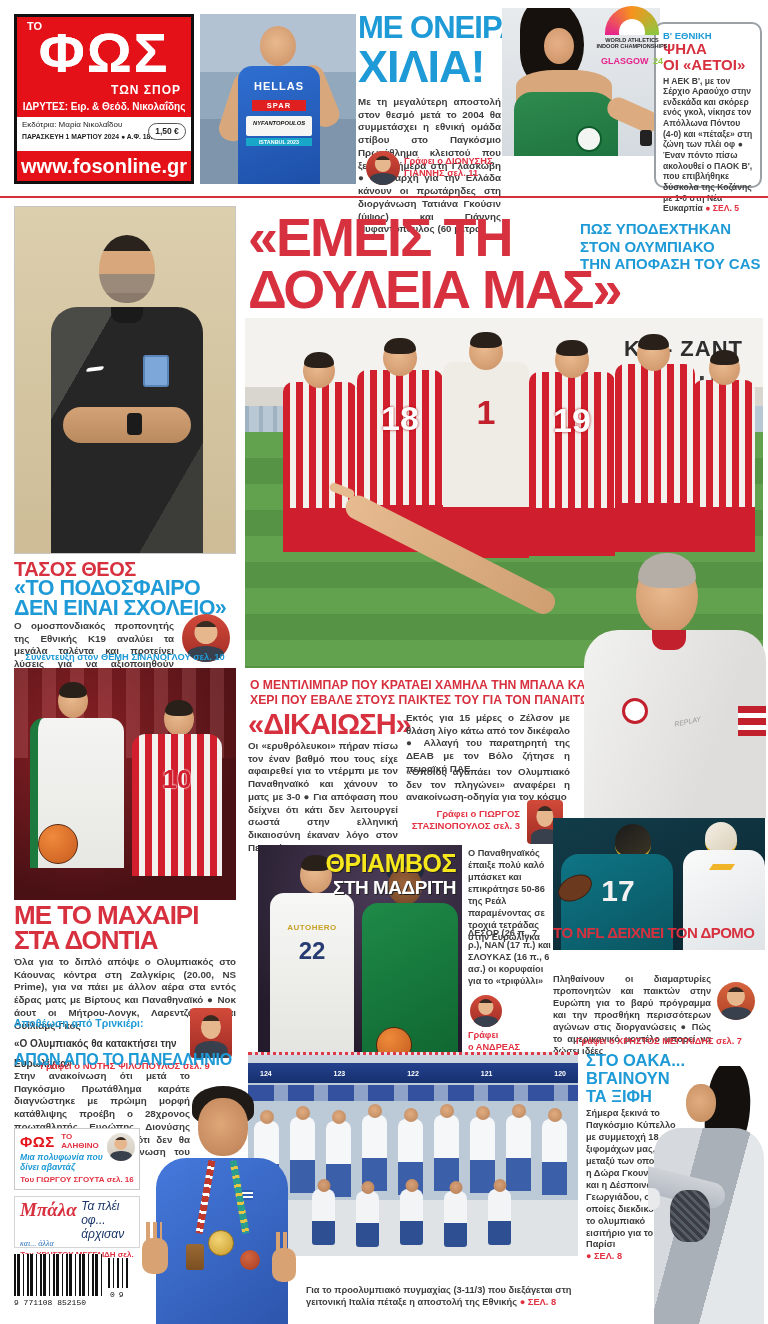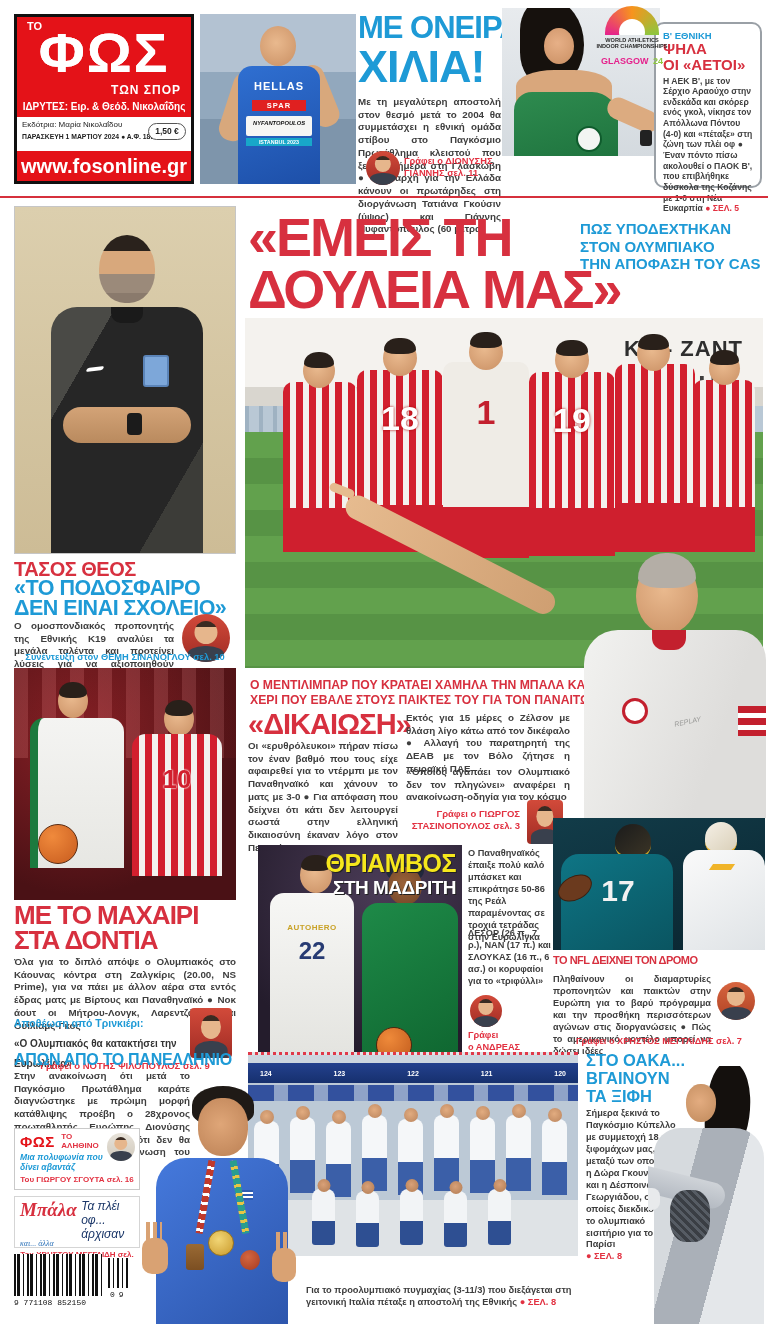--- a/index.html
+++ b/index.html
@@ -237,21 +237,21 @@
 
   <div class="ph" style="left:553px;top:818px;width:212px;height:132px;background:linear-gradient(160deg,#123c49,#0a2530)">
     <span class="abs" style="left:62px;top:6px;width:36px;height:32px;border-radius:50% 50% 40% 40%;background:linear-gradient(140deg,#1b1b1b,#3a3426);border-bottom:3px solid #c9a227"></span>
     <span class="abs" style="left:8px;top:36px;width:112px;height:96px;border-radius:18px 18px 0 0;background:linear-gradient(150deg,#0e7585,#0a5561)"></span>
     <span class="abs" style="left:30px;top:56px;width:70px;text-align:center;font-size:30px;font-weight:900;color:#f2f2f2">17</span>
     <span class="abs" style="left:4px;top:58px;width:34px;height:22px;border-radius:50%;background:#6b3a1e;transform:rotate(-28deg);border:1px solid #3d2010"></span>
     <span class="abs" style="left:152px;top:4px;width:32px;height:30px;border-radius:50% 50% 42% 42%;background:linear-gradient(140deg,#f5f0e6,#d9cfb8);border-bottom:3px solid #f0b429"></span>
     <span class="abs" style="left:130px;top:32px;width:82px;height:100px;border-radius:16px 16px 0 0;background:linear-gradient(150deg,#fafafa,#dfe3e6)"></span>
     <span class="abs" style="left:158px;top:46px;width:22px;height:6px;background:#f0b429;transform:skewX(-35deg)"></span>
   </div>
-  <div class="abs hlr" style="left:553px;top:954px;width:212px;font-size:11px;letter-spacing:-0.5px">ΤΟ NFL ΔΕΙΧΝΕΙ ΤΟΝ ΔΡΟΜΟ</div>
+  <div class="abs hlr" style="left:553px;top:924px;width:212px;font-size:15px;letter-spacing:-0.5px">ΤΟ NFL ΔΕΙΧΝΕΙ ΤΟΝ ΔΡΟΜΟ</div>
   <div class="abs bt" style="left:553px;top:974px;width:158px;font-size:9.2px">Πληθαίνουν οι διαμαρτυρίες προπονητών και παικτών στην Ευρώπη για το βαρύ πρόγραμμα και την προσθήκη περισσότερων αγώνων στις διοργανώσεις ● Πώς το αμερικανικό μοντέλο μπορεί να δώσει ιδέες</div>
   <div class="av" style="left:717px;top:982px;width:38px;height:38px;background:linear-gradient(#d7643f,#b04324)"></div>
   <div class="abs by" style="left:553px;top:1036px;width:212px;text-align:center;font-size:9.2px">Γράφει ο ΧΡΗΣΤΟΣ ΜΕΓΓΛΙΔΗΣ σελ. 7</div>
 
   <div class="abs hlb" style="left:14px;top:1051px;font-size:16px;letter-spacing:-0.3px">ΑΠΩΝ ΑΠΟ ΤΟ ΠΑΝΕΛΛΗΝΙΟ</div>
   <div class="abs bt" style="left:14px;top:1070px;width:176px">
     <span>Στην ανακοίνωση ότι μετά το Παγκόσμιο Πρωτάθλημα καράτε διαγνώστηκε με πρώιμη μορφή κατάθλιψης προέβη ο 28χρονος πρωταθλητής Ευρώπης Διονύσης Ξένος, γνωστοποιώντας ότι δεν θα συμμετάσχει στη διοργάνωση του Σαββατοκύριακου</span>
     <span class="by">● ΣΕΛ. 8</span>
   </div>
 

